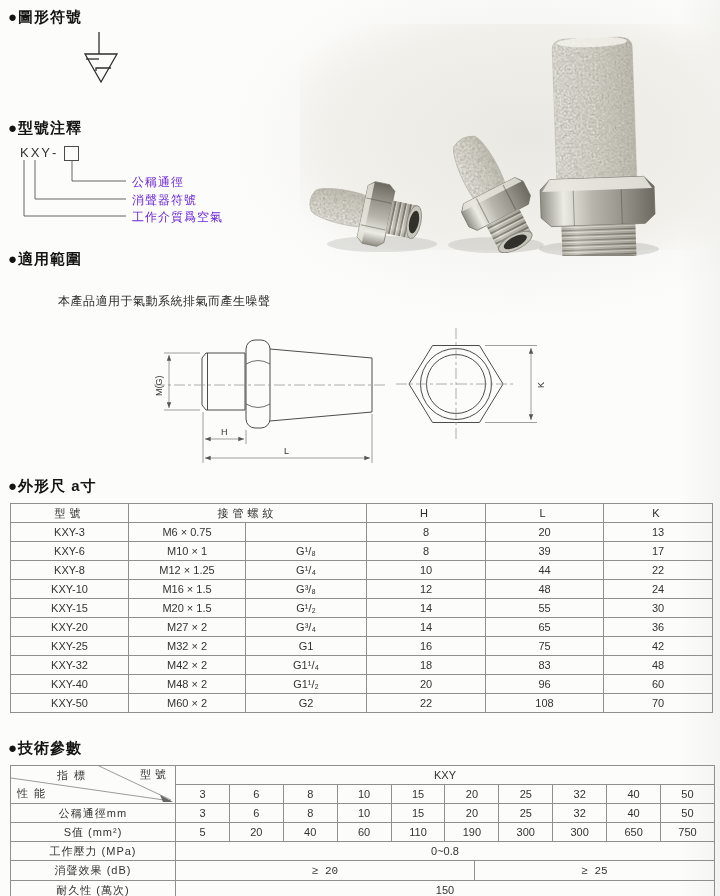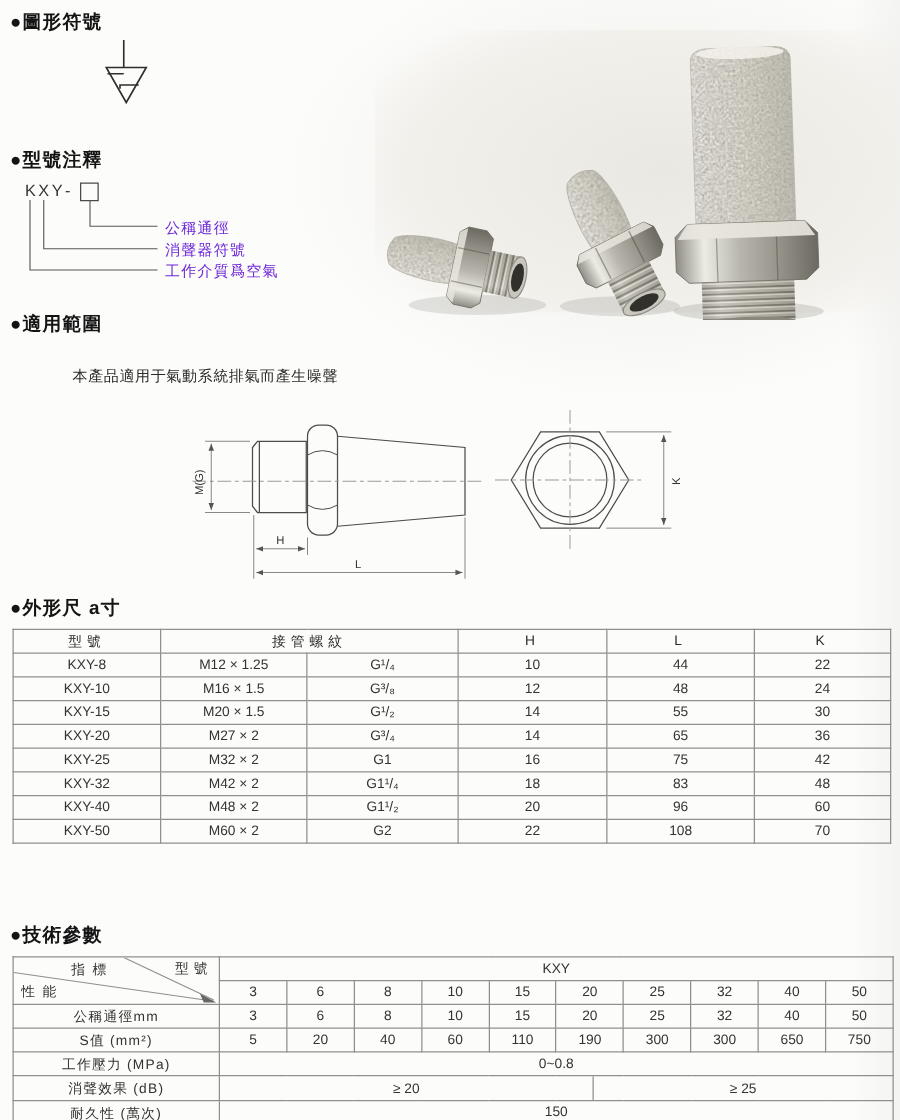--- a/index.html
+++ b/index.html
@@ -36,21 +36,21 @@
   .tech-table td{
     border:1px solid #8f8f8f;height:18px;padding:0;
     font-size:11px;text-align:center;color:#333;overflow:hidden;white-space:nowrap;
   }
   .tech-table td.rowlab{letter-spacing:1px;}
   .corner{position:relative;}
   .corner .ct{position:absolute;left:46px;top:2px;font-size:11px;letter-spacing:6px;}
   .corner .cr{position:absolute;right:5px;top:1px;font-size:11px;letter-spacing:4px;}
   .corner .cb{position:absolute;left:6px;bottom:2px;font-size:11px;letter-spacing:6px;}
   .corner svg{position:absolute;inset:0;}
-  .split-cell{padding:0;}
+  .split-cell{padding:0;font-family:Liberation Mono, monospace;}
   .split-wrap{display:flex;width:100%;height:19px;align-items:stretch;}
   .split-l{flex:0 0 55.4%;border-right:1px solid #8f8f8f;display:flex;align-items:center;justify-content:center;}
   .split-r{flex:1 1 auto;display:flex;align-items:center;justify-content:center;}
 </style>
 </head>
 <body>
 
 <h2 class="sec-h" style="top:8px">●圖形符號</h2>
 <svg class="abs" style="left:72px;top:28px" width="60" height="62" viewBox="0 0 60 62">
   <g stroke="#2e2e2e" stroke-width="1.3" fill="none">
@@ -213,20 +213,36 @@
     <tr>
       <th>型號</th>
       <th colspan="2">接管螺紋</th>
       <th>H</th>
       <th>L</th>
       <th>K</th>
     </tr>
   </thead>
   <tbody>
     <tr>
+      <td>KXY-3</td>
+      <td>M6 × 0.75</td>
+      <td></td>
+      <td>8</td>
+      <td>20</td>
+      <td>13</td>
+    </tr>
+    <tr>
+      <td>KXY-6</td>
+      <td>M10 × 1</td>
+      <td>G¹/₈</td>
+      <td>8</td>
+      <td>39</td>
+      <td>17</td>
+    </tr>
+    <tr>
       <td>KXY-8</td>
       <td>M12 × 1.25</td>
       <td>G¹/₄</td>
       <td>10</td>
       <td>44</td>
       <td>22</td>
     </tr>
     <tr>
       <td>KXY-10</td>
       <td>M16 × 1.5</td>

